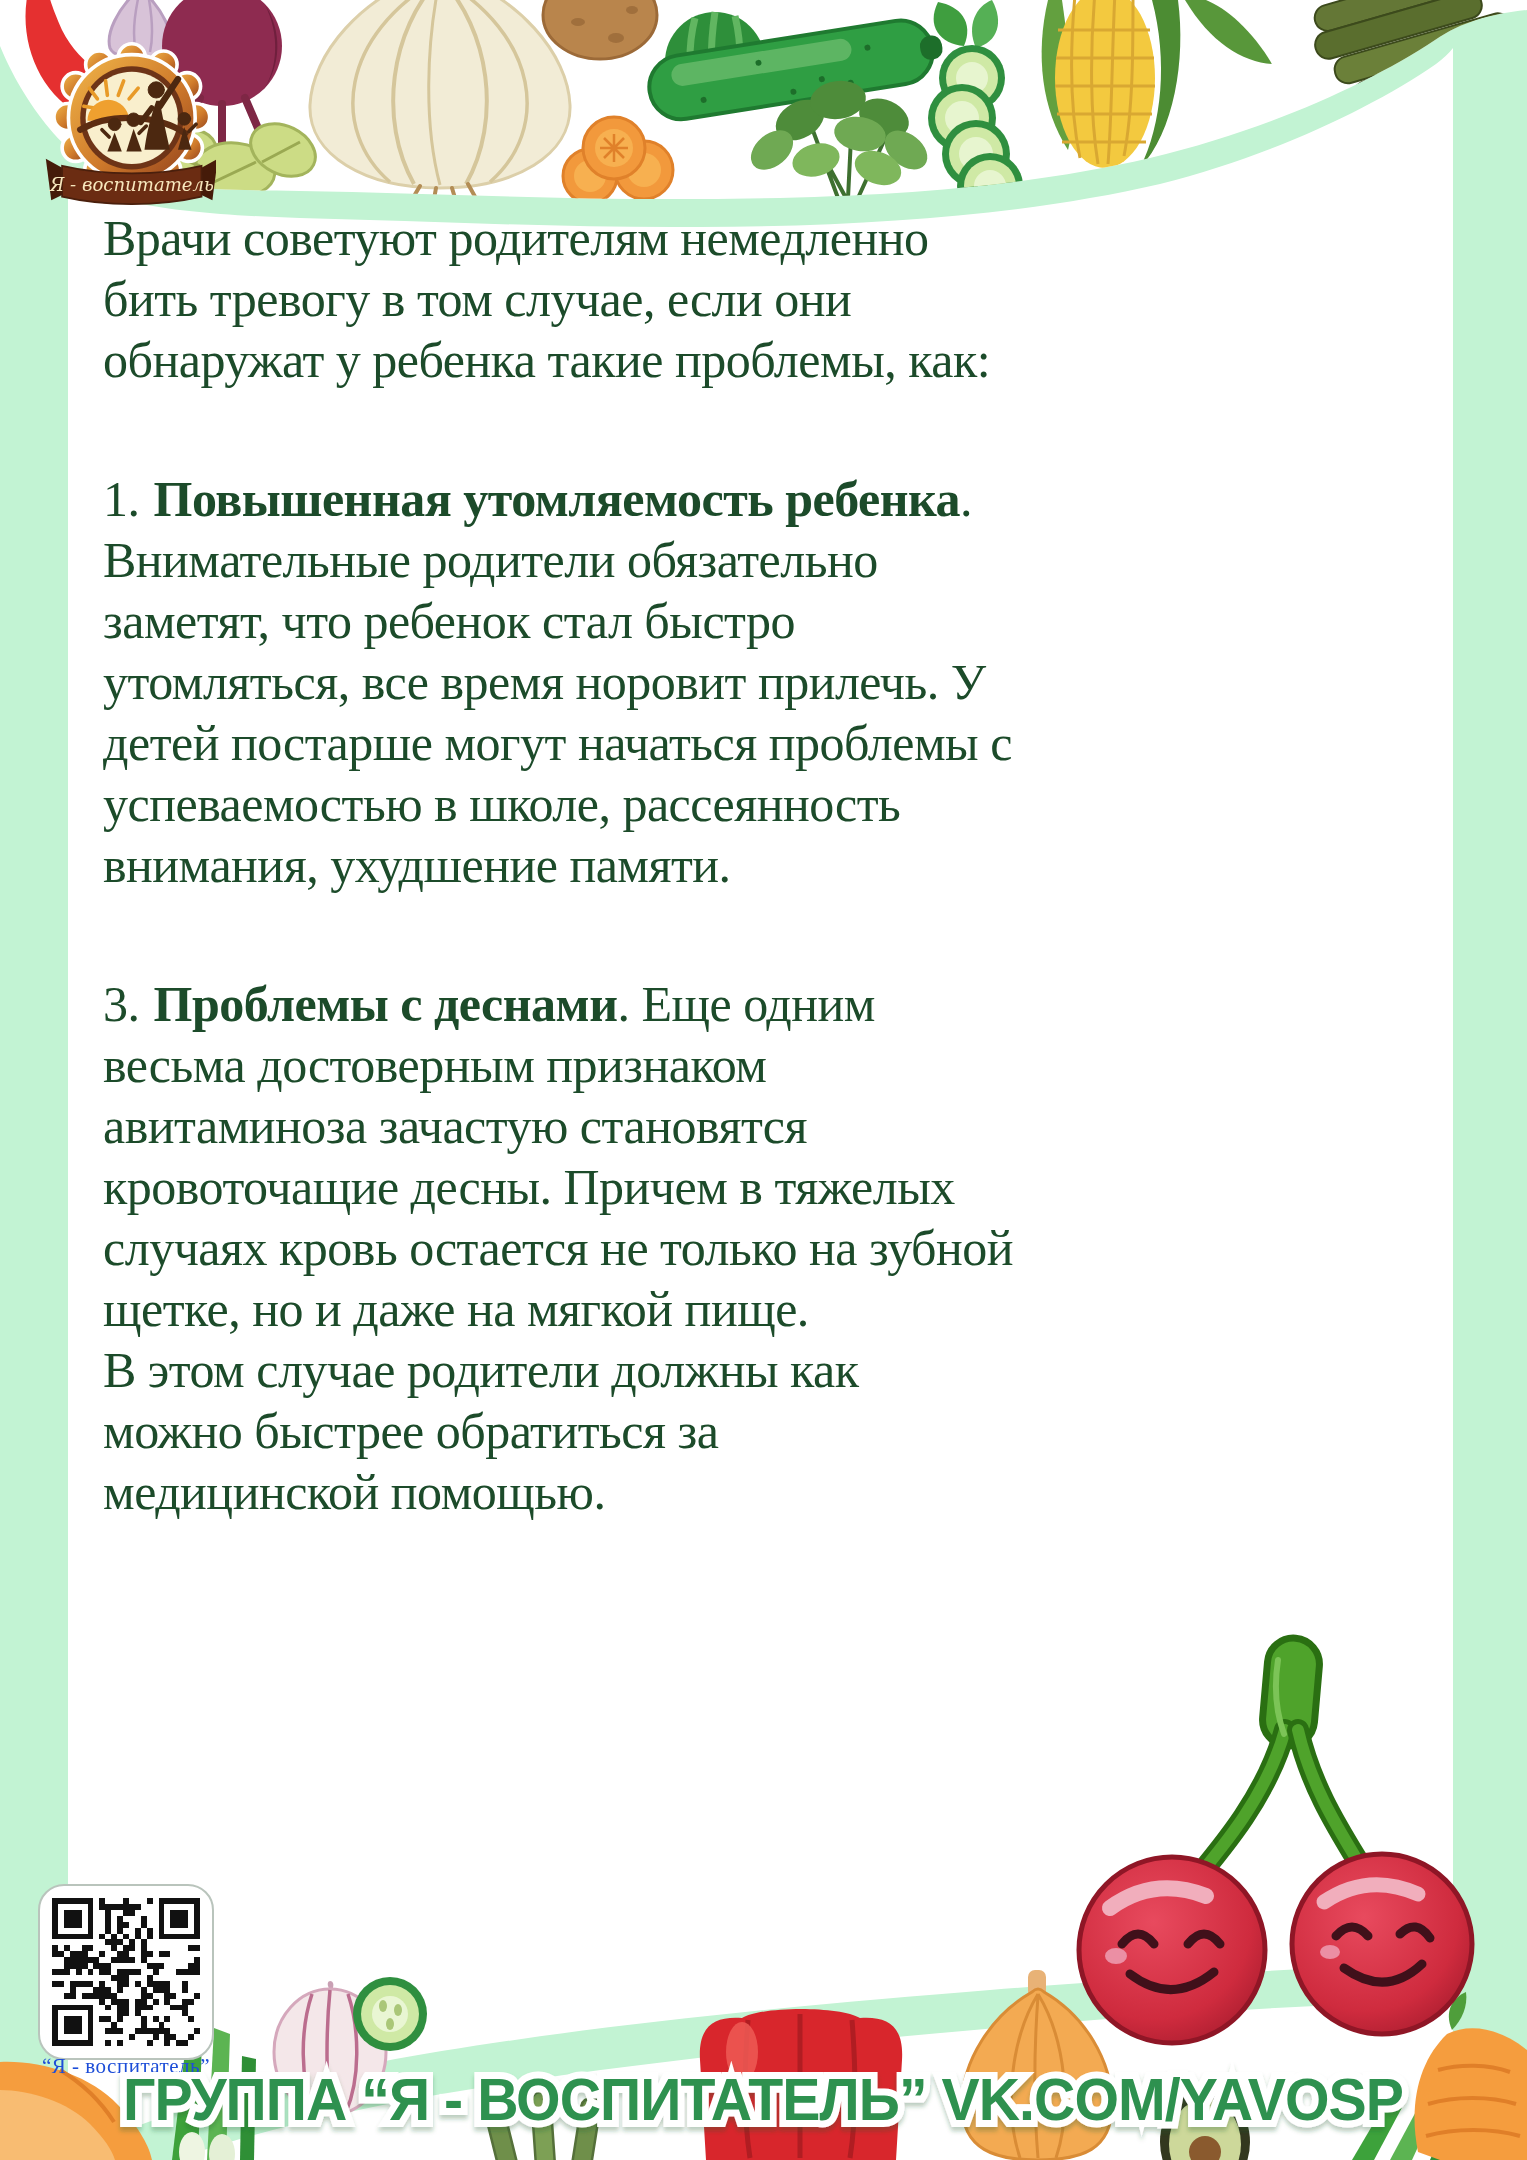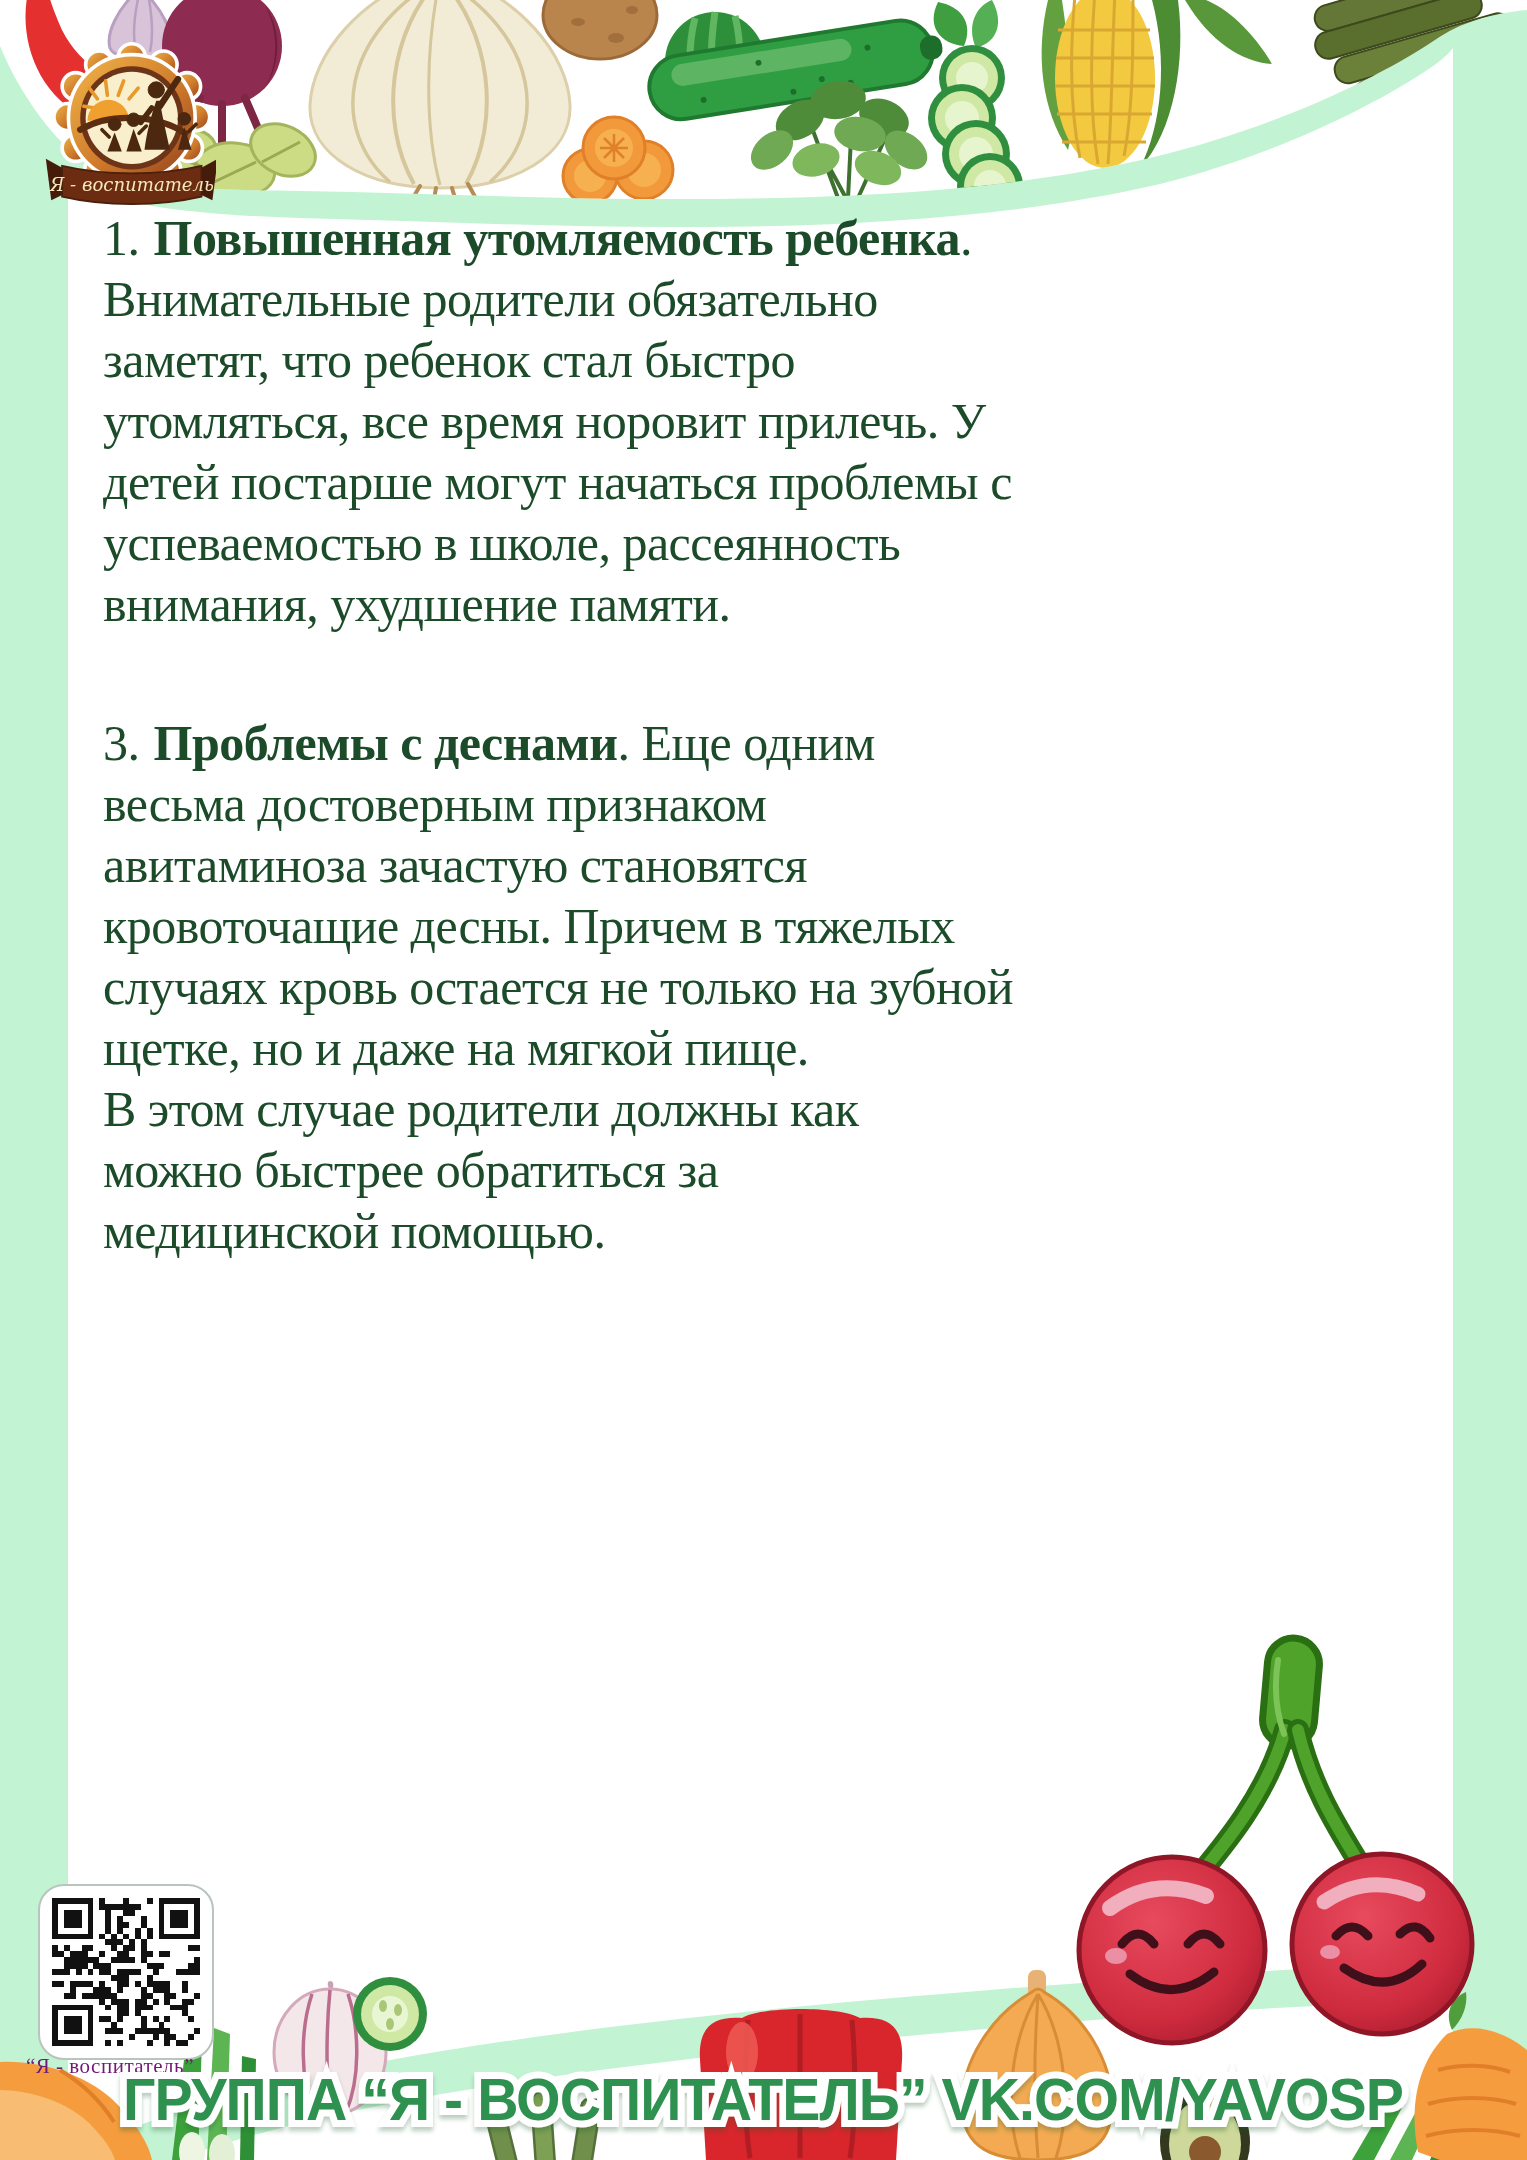--- a/index.html
+++ b/index.html
@@ -19,21 +19,21 @@
   .sec-num{margin-right:14px;}
   .text-block b{font-weight:bold;}
   .qr-box{
     position:absolute;left:38px;top:1884px;width:172px;height:172px;z-index:6;
     background:#ffffff;border:2px solid #b9c4bc;border-radius:26px;
     display:flex;align-items:center;justify-content:center;
   }
   .qr-box svg{width:148px;height:148px;}
   .qr-caption{
     position:absolute;left:26px;top:2054px;width:200px;z-index:6;
-    font-size:21px;color:#701a75;letter-spacing:0.5px;
+    font-size:21px;color:#1d4ed8;text-align:center;letter-spacing:0.5px;
   }
   .footer-art{position:absolute;left:0;top:2036px;width:1527px;height:124px;z-index:7;}
   .footer-art text{
     font-family:"Liberation Sans",sans-serif;font-weight:bold;
     fill:#2e9150;stroke:#ffffff;stroke-width:14px;paint-order:stroke;
     letter-spacing:-1px;
   }
 </style>
 </head>
 <body>
@@ -337,20 +337,23 @@
   </g>
   <g>
     <path d="M8,146 L-10,136 L-4,182 L8,176 Z" fill="#451b09"></path>
     <path d="M162,146 L180,136 L174,182 L162,176 Z" fill="#451b09"></path>
     <path d="M8,144 C55,155 115,155 162,144 L162,178 C115,189 55,189 8,178 Z" fill="#6b2c12" stroke="#4a1f0c" stroke-width="2"></path>
     <text x="85" y="172" text-anchor="middle" font-size="20" font-style="italic" font-family="DejaVu Serif, serif" fill="#f7e7bd">Я - воспитатель</text>
   </g>
 </svg>
 
 <main class="text-block">
+  <p class="intro">Врачи советуют родителям немедленно
+бить тревогу в том случае, если они
+обнаружат у ребенка такие проблемы, как:</p>
 
   <p><span class="sec-num">1.</span><b>Повышенная утомляемость ребенка</b><span class="sec-body">.
 Внимательные родители обязательно
 заметят, что ребенок стал быстро
 утомляться, все время норовит прилечь. У
 детей постарше могут начаться проблемы с
 успеваемостью в школе, рассеянность
 внимания, ухудшение памяти.</span></p>
 
 

